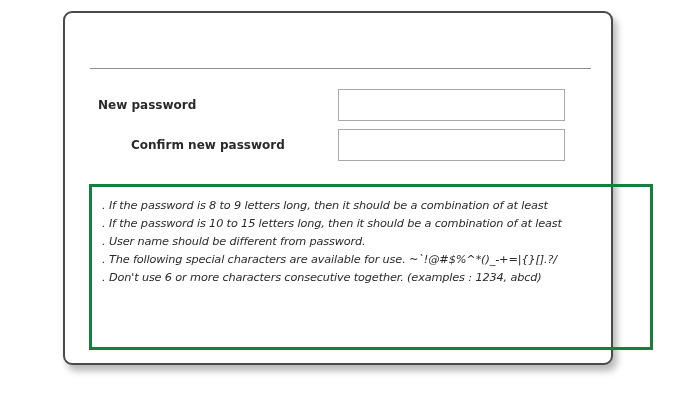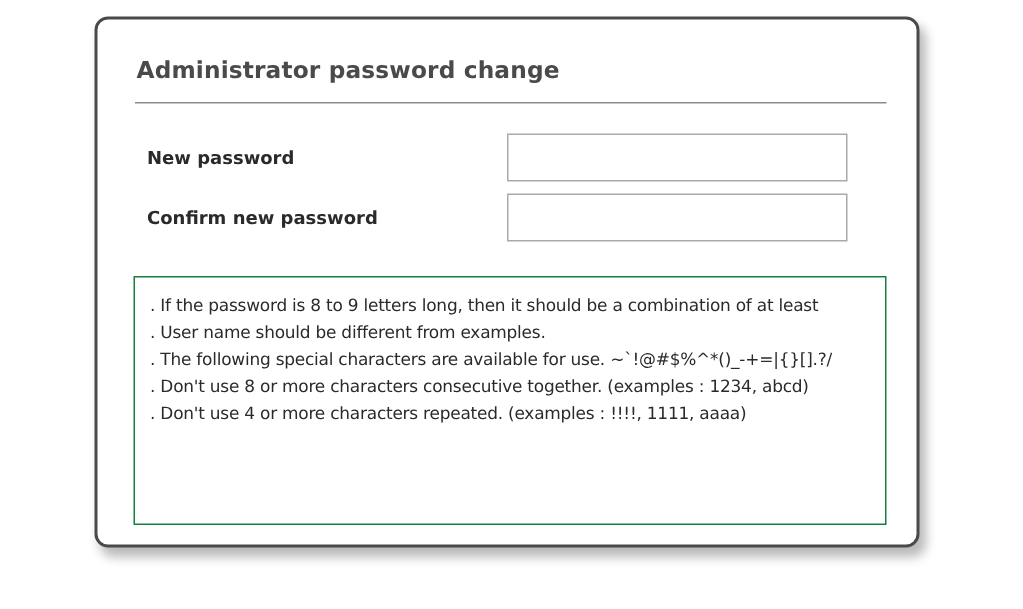--- a/index.html
+++ b/index.html
@@ -63,47 +63,47 @@
       box-sizing: border-box;
       outline: none;
       padding: 0 6px;
       font-size: 12px;
       font-family: "DejaVu Sans", "Liberation Sans", sans-serif;
     }
     .rules-box {
       position: absolute;
       left: 24px;
       top: 171px;
-      width: 502px;
+      width: 564px;
       height: 166px;
-      border: 1px solid #15803d;
+      border: 3px solid #15803d;
       box-sizing: border-box;
       padding: 10px 0 0 10px;
+      font-style: italic;
     }
     .rule-line {
       font-size: 11.3px;
       line-height: 18px;
       color: #2a2a2a;
       white-space: nowrap;
       letter-spacing: -0.15px;
     }
   </style>
 </head>
 <body>
 
 <div class="frame">
-  <div class="title">Administrator password change</div>
   <div class="title-rule"></div>
 
   <div class="field-label" style="top:85px;text-align:right;">New password</div>
   <input class="field-input" type="password" style="top: 76px;" placeholder="">
 
-  <div class="field-label" style="top:125px;">Confirm new password</div>
+  <div class="field-label" style="top:125px;margin-left:33px;">Confirm new password</div>
   <input class="field-input" type="password" style="top: 116px;" placeholder="">
 
   <div class="rules-box">
     <div class="rule-line">. If the password is 8 to 9 letters long, then it should be a combination of at least</div>
-    <div class="rule-line">. User name should be different from examples.</div>
+    <div class="rule-line">. If the password is 10 to 15 letters long, then it should be a combination of at least</div>
+    <div class="rule-line">. User name should be different from password.</div>
     <div class="rule-line">. The following special characters are available for use. ~`!@#$%^*()_-+=|{}[].?/</div>
-    <div class="rule-line">. Don't use 8 or more characters consecutive together. (examples : 1234, abcd)</div>
-    <div class="rule-line">. Don't use 4 or more characters repeated. (examples : !!!!, 1111, aaaa)</div>
+    <div class="rule-line">. Don't use 6 or more characters consecutive together. (examples : 1234, abcd)</div>
   </div>
 </div>
 
 </body></html>

